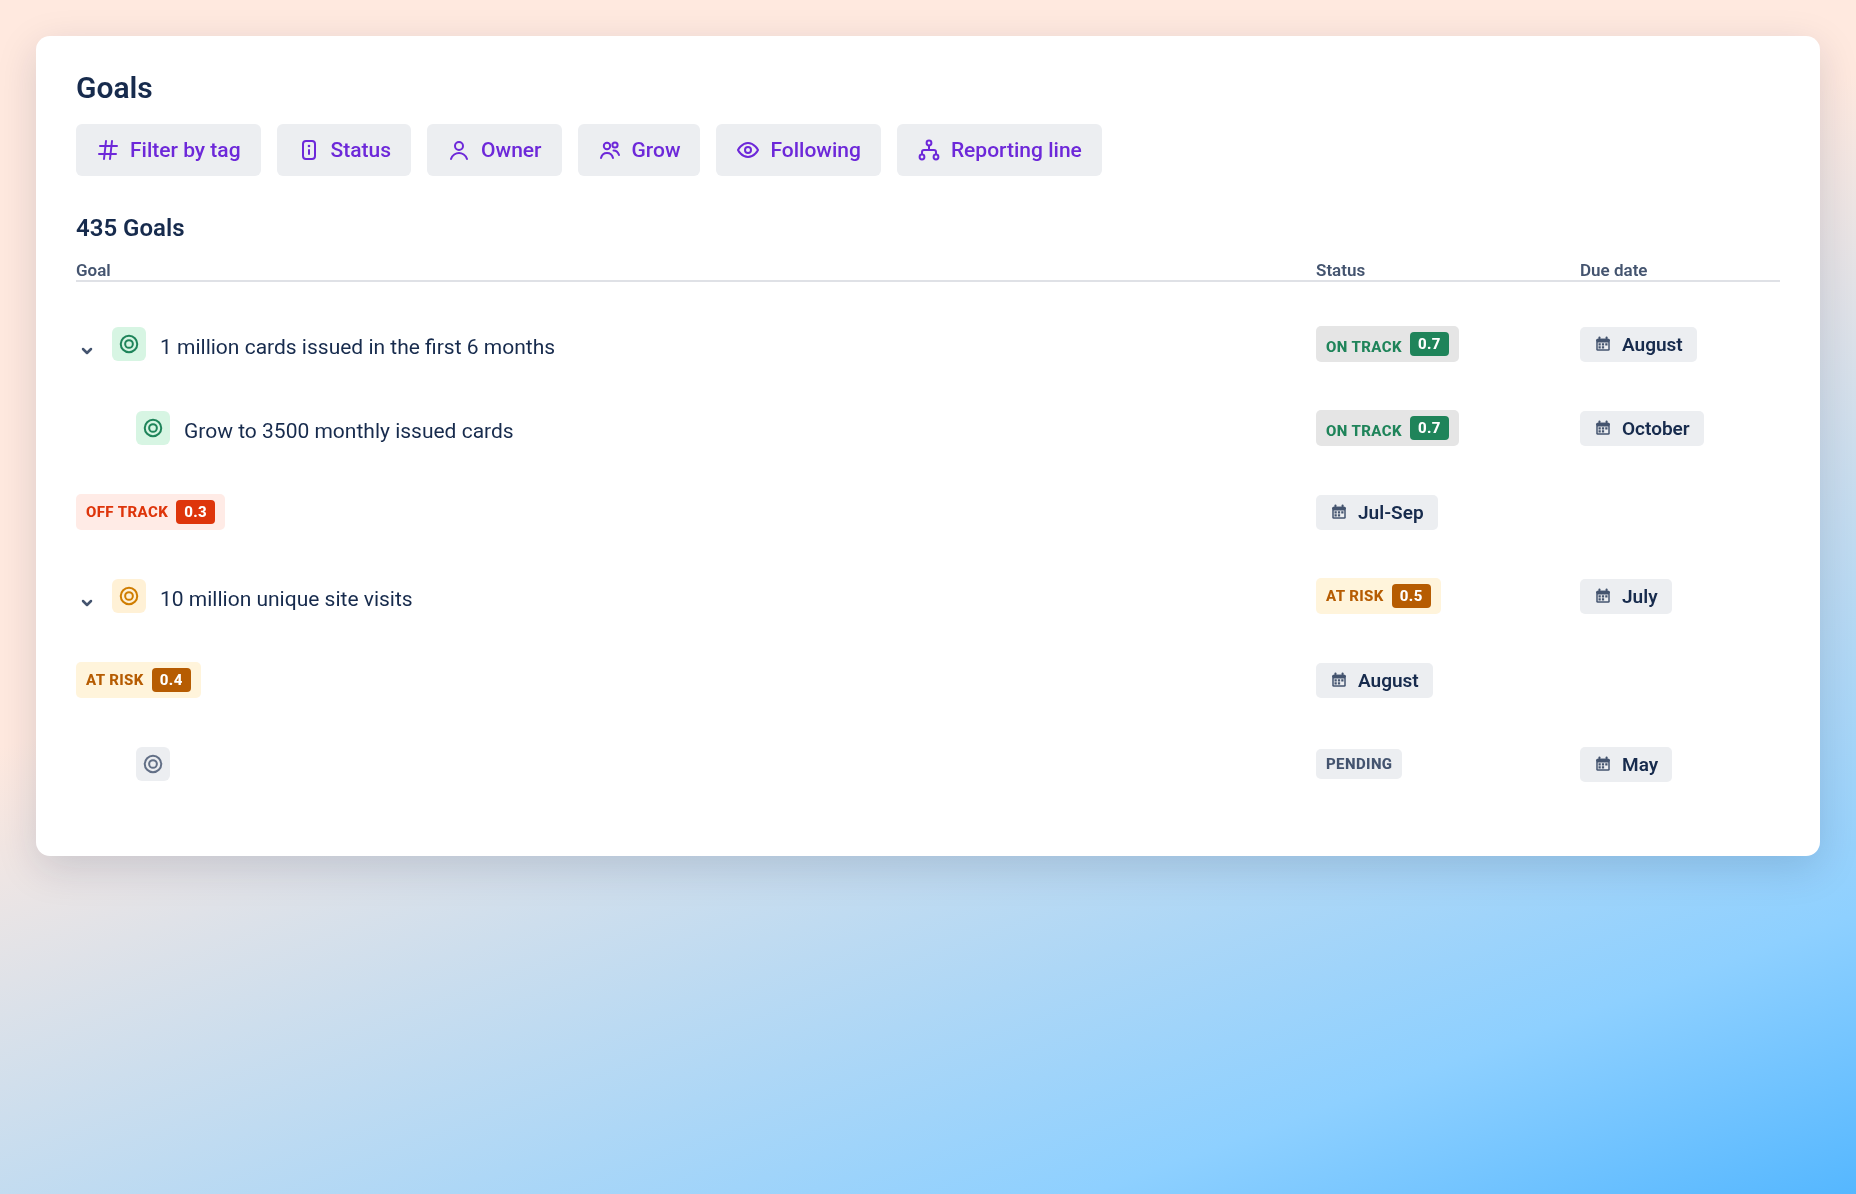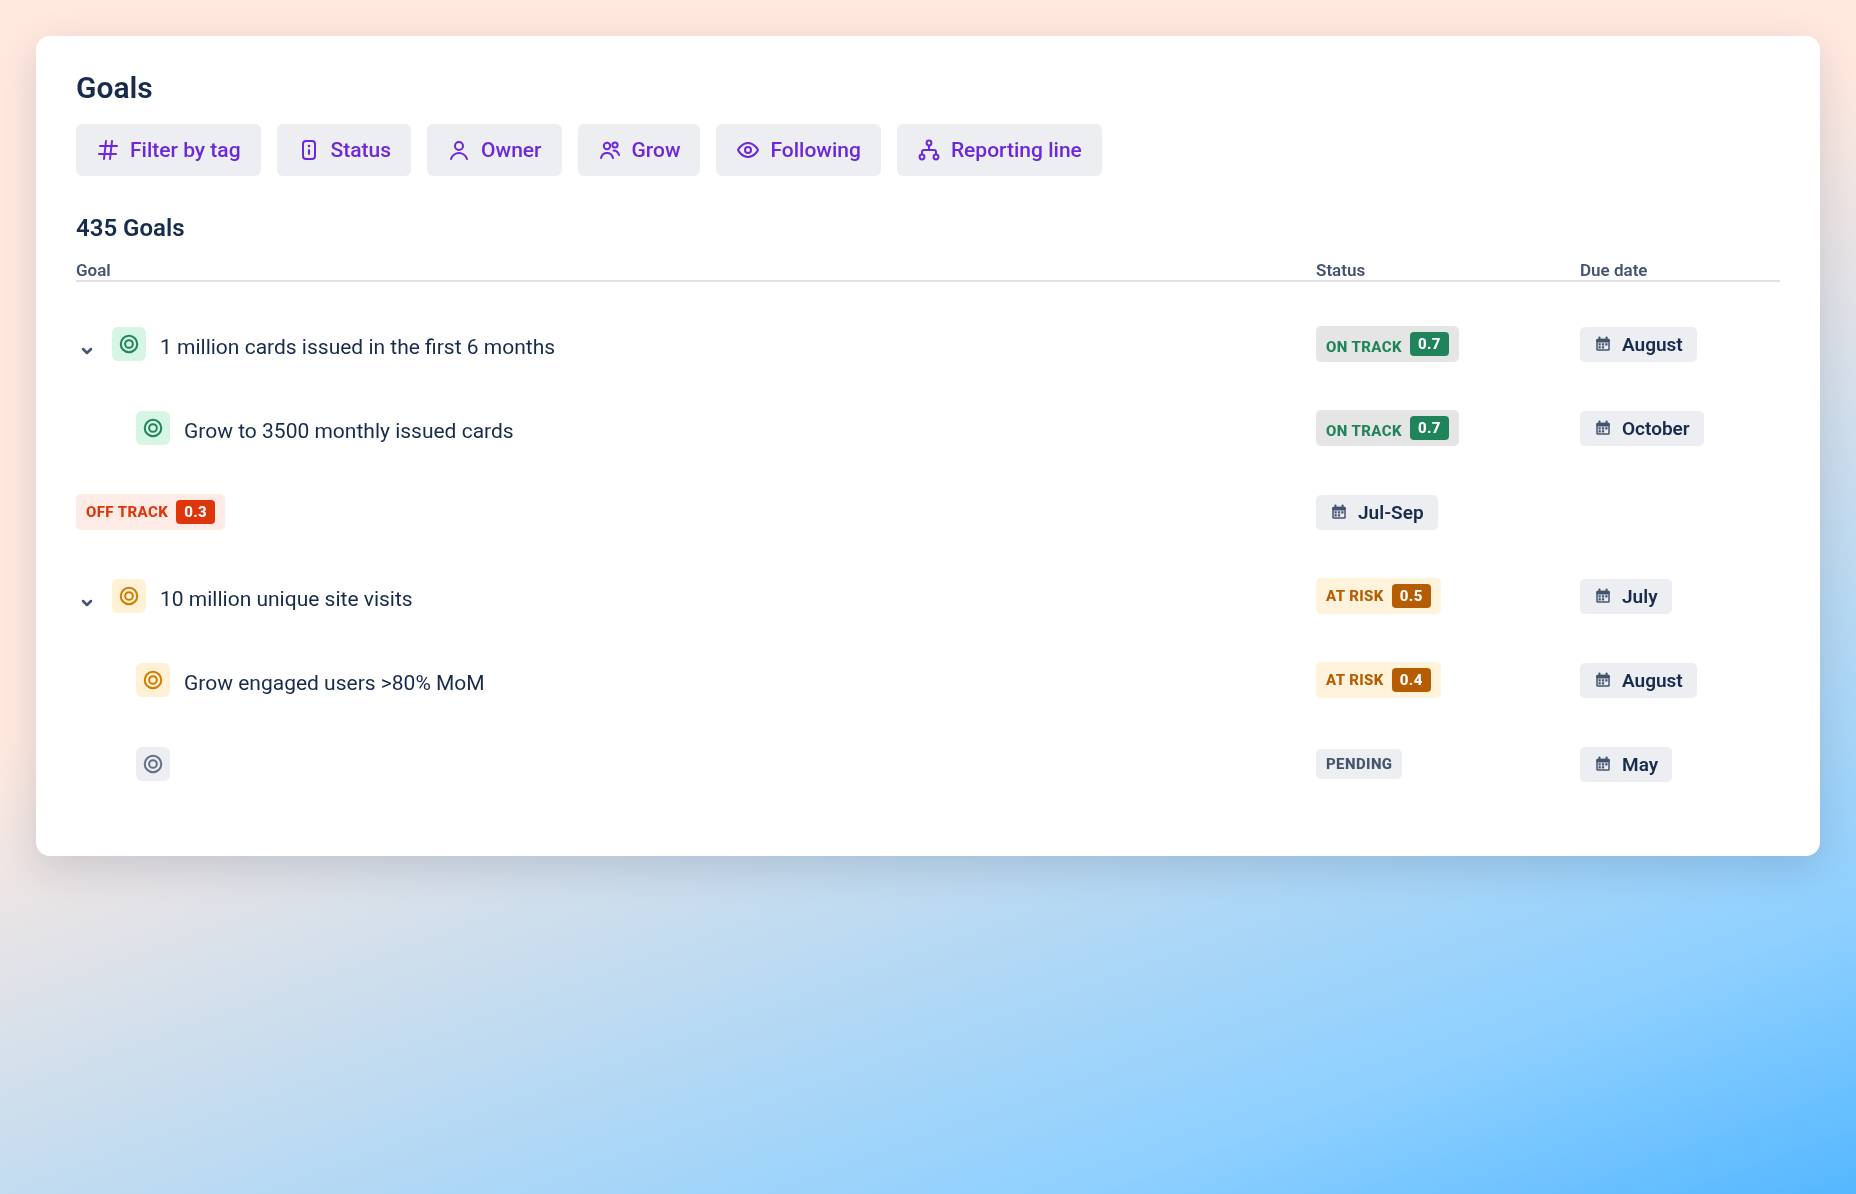--- a/index.html
+++ b/index.html
@@ -318,28 +318,20 @@
         <div class="due-cell">
           <span class="due">
             <svg viewBox="0 0 24 24">
               <use href="#i-cal"></use>
             </svg>
             <span>July</span>
           </span>
         </div>
       </div>
       <div class="row indent-1">
-        <div class="goal-cell">
-          <span class="target-badge t-orange">
-            <svg viewBox="0 0 24 24">
-              <use href="#i-target"></use>
-            </svg>
-          </span>
-          <span class="goal-title">Grow engaged users &gt;80% MoM</span>
-        </div>
         <div class="status-cell">
           <span class="status s-atrisk">
             <span>AT RISK</span>
             <span class="score">0.4</span>
           </span>
         </div>
         <div class="due-cell">
           <span class="due">
             <svg viewBox="0 0 24 24">
               <use href="#i-cal"></use>

